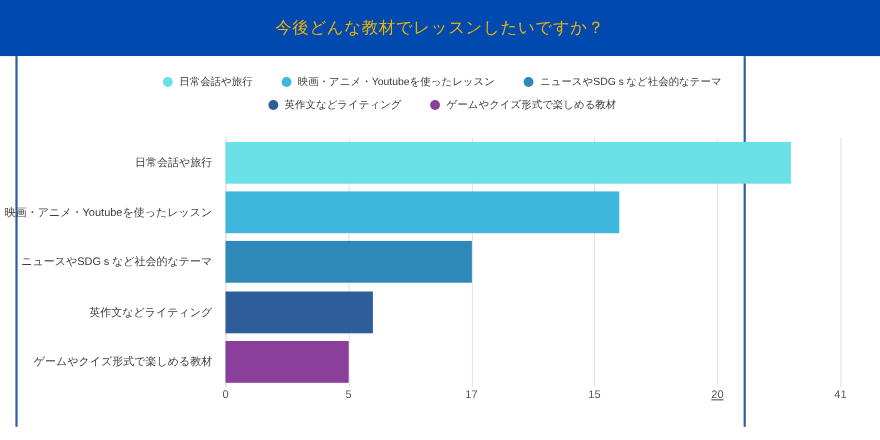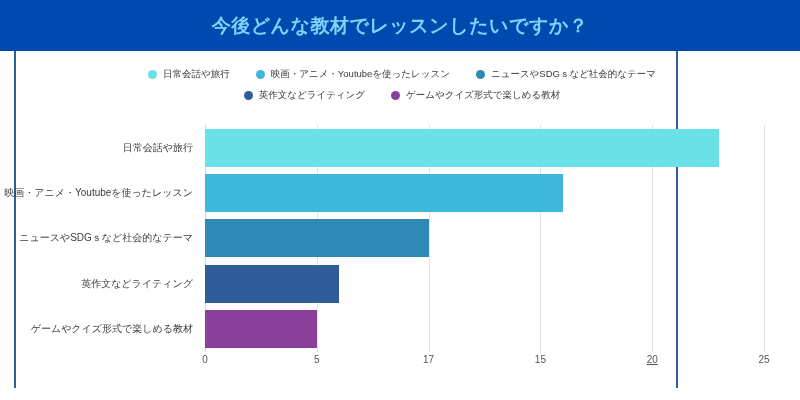--- a/index.html
+++ b/index.html
@@ -27,23 +27,23 @@
     left: 0;
     top: 0;
     width: 800px;
     height: 51px;
     background: #0049ae;
     display: flex;
     align-items: center;
     justify-content: center;
   }
   .header-title {
-    color: #7dd3fc;
-    font-size: 19px;
-    font-weight: bold;
+    color: #eab308;
+    font-size: 15px;
+    font-weight: normal;
     letter-spacing: 0.5px;
     white-space: nowrap;
   }
 
   
   .chart-card {
     position: absolute;
     left: 14px;
     top: 51px;
     width: 664px;
@@ -246,18 +246,18 @@
           <div class="bar-row">
             <div class="bar" title="ゲームやクイズ形式で楽しめる教材: 5" style="width: 111.8px; background: rgb(138, 63, 155);"></div>
           </div>
         </div>
       <div class="xlabels-layer">
           <div class="xtick" style="left: 0px;">0</div>
           <div class="xtick" style="left: 111.8px;">5</div>
           <div class="xtick" style="left: 223.6px;">17</div>
           <div class="xtick" style="left: 335.4px;">15</div>
           <div class="xtick" style="left: 447.2px; text-decoration: underline;">20</div>
-          <div class="xtick" style="left: 559px;">25</div>
+          <div class="xtick" style="left: 559px;">41</div>
         </div>
     </div>
 
   </div>
 </div>
 
 </body></html>

